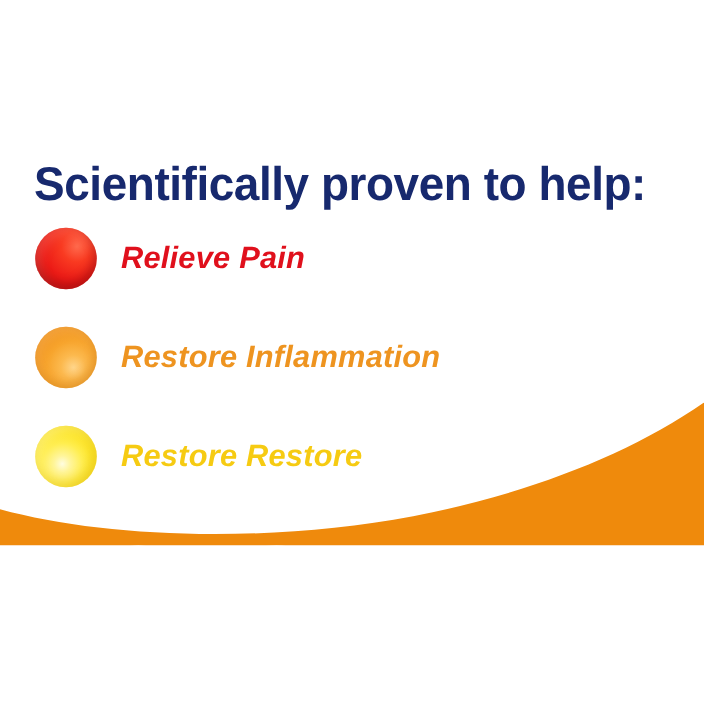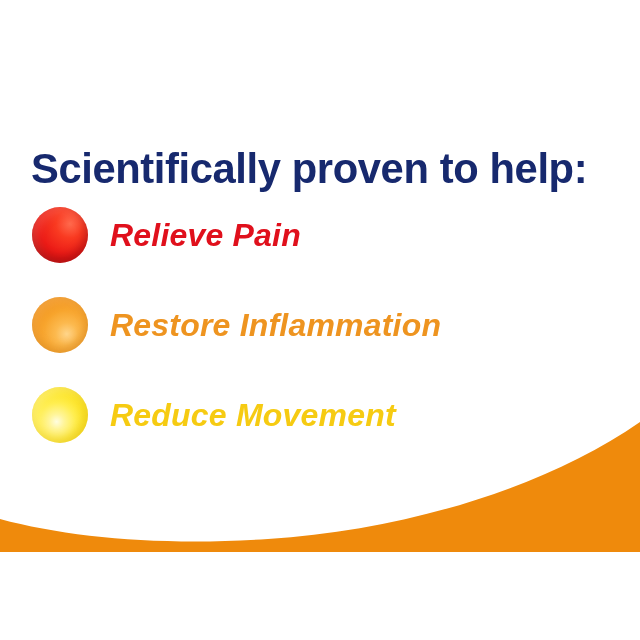--- a/index.html
+++ b/index.html
@@ -10,21 +10,21 @@
     width: 640px;
     height: 640px;
     background: #ffffff;
     font-family: "Liberation Sans", sans-serif;
     overflow: hidden;
   }
 
   #poster {
     position: relative;
     width: 640px;
-    height: 552px;
+    height: 496px;
     background: #ffffff;
     overflow: hidden;
   }
 
   
   .heading {
     position: absolute;
     left: 31px;
     top: 112px;
     width: 600px;
@@ -113,21 +113,21 @@
         #f2d000 100%);
     box-shadow: inset -3px -4px 10px rgba(214, 176, 0, 0.40),
                 inset 3px 4px 10px rgba(255, 255, 220, 0.45);
   }
 
   .benefit-label {
     margin-left: 22px;
     font-family: "Liberation Sans", sans-serif;
     font-weight: 700;
     font-style: italic;
-    font-size: 32px;
+    font-size: 28px;
     line-height: 44px;
     letter-spacing: 0.2px;
     white-space: nowrap;
   }
   .label-red    { color: #e0101c; }
   .label-orange { color: #ee9420; }
   .label-yellow { color: #f6cb12; }
 
   
   .swoosh {
@@ -158,21 +158,21 @@
       <span class="benefit-label label-red">Relieve Pain</span>
     </li>
 
     <li class="benefit-row">
       <span class="bullet-sphere sphere-orange"></span>
       <span class="benefit-label label-orange">Restore Inflammation</span>
     </li>
 
     <li class="benefit-row">
       <span class="bullet-sphere sphere-yellow"></span>
-      <span class="benefit-label label-yellow">Reduce Movement</span>
+      <span class="benefit-label label-yellow">Restore Restore</span>
     </li>
 
   </ul>
 
   <div class="swoosh">
     <svg viewBox="0 0 640 130" preserveAspectRatio="none">
 
       <path d="M640 2 C 560 62, 430 112, 300 126 C 200 136, 90 134, 0 112 L 0 130 L 640 130 Z" fill="#e8790a"></path>
 
       <path d="M640 0 C 545 66, 405 108, 268 117 C 165 124, 70 116, 0 97 L 0 130 L 640 130 Z" fill="#ef8a0c"></path>

